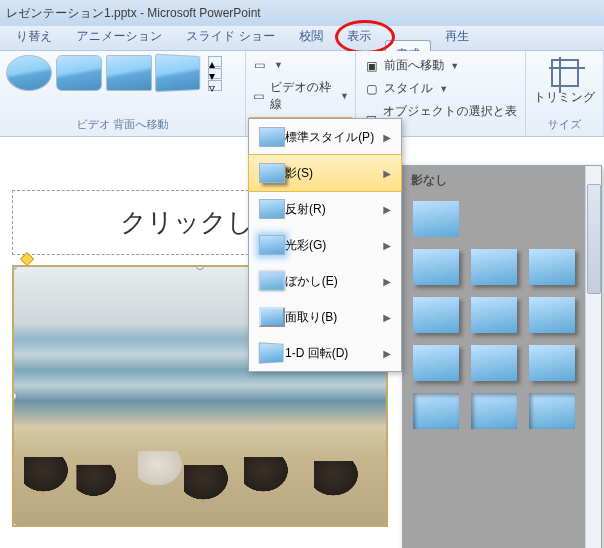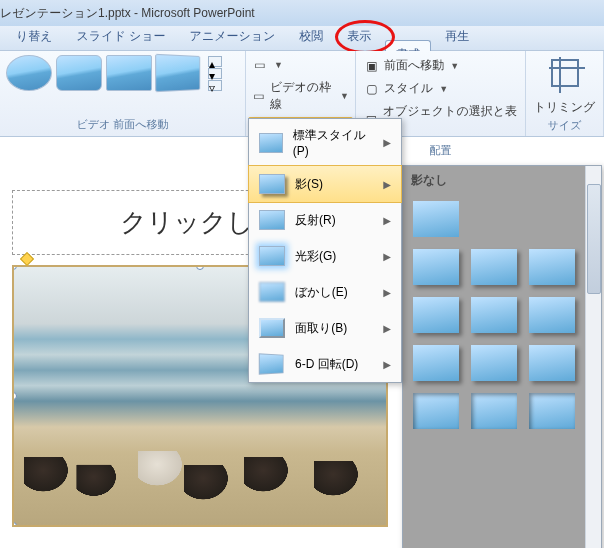--- a/index.html
+++ b/index.html
@@ -1,36 +1,36 @@
 <!DOCTYPE html>
 <html><head>
 <meta charset="utf-8">
 <style>
 *{box-sizing:border-box;margin:0;padding:0;font-family:"Meiryo UI","MS PGothic",sans-serif;font-size:12px}
 body{width:604px;height:548px;overflow:hidden;background:#fff;position:relative}
 .title-bar{height:26px;background:linear-gradient(#d6e5f5,#c1d8f0);display:flex;align-items:center}
-.title-text{color:#3b3b3b}
+.title-text{padding-left:6px;color:#3b3b3b}
 .contextual-tab{position:absolute;right:90px;top:0;height:26px;background:linear-gradient(#6f9ad3,#4f7fc7);color:#fff;padding:4px 18px;border-radius:3px 3px 0 0}
 .menu-bar{height:25px;background:linear-gradient(#e8f0fa,#d5e3f3);display:flex;align-items:flex-end;gap:4px;padding:0 6px;border-bottom:1px solid #b6c8dd}
 .menu-item{padding:5px 10px;color:#3a5a8a;cursor:pointer}
 .menu-item.active{background:#f6fafe;border:1px solid #8fa9c9;border-bottom:none;border-radius:3px 3px 0 0;position:relative;top:18px}
 .red-circle{position:absolute;border:3px solid #e81313;border-radius:50%;pointer-events:none}
 .ribbon{height:86px;background:linear-gradient(#f6fafe,#e7eef8);display:flex;border-bottom:1px solid #b6c8dd;position:relative}
 .ribbon-group{border-right:1px solid #c9d7e8;padding:4px 6px;display:flex;flex-direction:column;justify-content:space-between;height:100%}
 .group-label{text-align:center;color:#5a7aa0;font-size:11px;padding-top:2px}
 .styles-strip{display:flex;gap:4px;align-items:center}
 .style-thumb{width:46px;height:36px;background:linear-gradient(170deg,#bfe2ff 0%,#8fcff6 45%,#5fa9d8 55%,#4a8fc2 100%);border:1px solid #a9bed6;border-radius:2px}
 .style-thumb.oval{border-radius:50%}
 .style-thumb.round{border-radius:6px}
 .ribbon-buttons{display:flex;flex-direction:column;gap:2px;padding:2px 0}
 .ribbon-btn{display:flex;align-items:center;gap:4px;padding:2px 4px;color:#3b3b3b;cursor:pointer}
 .small-icon{width:16px;height:16px;display:inline-flex;align-items:center;justify-content:center}
 .dd{color:#555;font-size:9px;margin-left:2px}
 .dropdown-menu{position:absolute;left:248px;top:118px;width:154px;background:#fafafa;border:1px solid #9aa8b8;box-shadow:2px 2px 6px rgba(0,0,0,.25);z-index:10}
-.dd-item{display:flex;align-items:center;gap:10px;padding:8px 10px;cursor:pointer}
+.dd-item{display:flex;align-items:center;padding:8px 10px;cursor:pointer}
 .dd-item:hover,.dd-item.hovered{background:linear-gradient(#fff0c1,#ffe08a);border:1px solid #e6b84d;margin:-1px}
 .dd-thumb{width:26px;height:20px;background:linear-gradient(170deg,#bfe2ff,#5fa9d8);border:1px solid #9db4cc}
 .dd-arrow{margin-left:auto;color:#666;font-size:10px}
 .shadow-panel{position:absolute;left:402px;top:165px;width:200px;height:436px;background:#a3a3a3;border:1px solid #9aa8b8;box-shadow:2px 2px 6px rgba(0,0,0,.25);z-index:9;overflow:hidden}
 .panel-section-label{padding:6px 8px;color:#4a4a4a;font-weight:bold}
 .panel-grid{display:flex;flex-wrap:wrap;gap:12px;padding:6px 10px}
 .panel-thumb{width:46px;height:36px;background:linear-gradient(170deg,#bfe2ff,#5fa9d8);cursor:pointer}
 .panel-thumb.shadow1{box-shadow:3px 3px 4px rgba(0,0,0,.35)}
 .scrollbar{position:absolute;right:0;top:0;width:16px;height:100%;background:#eef1f5;border-left:1px solid #cdd5df}
 .scroll-thumb{position:absolute;top:18px;width:14px;left:1px;height:110px;background:linear-gradient(#dfe7f0,#c2cedd);border:1px solid #9fb0c4;border-radius:2px}
@@ -53,43 +53,43 @@
 </style>
 </head>
 <body>
 
 <div class="title-bar">
   <span class="title-text">レゼンテーション1.pptx - Microsoft PowerPoint</span>
 </div>
 
 <div class="menu-bar">
   <div class="menu-item">り替え</div>
+  <div class="menu-item">アニメーション</div>
   <div class="menu-item">スライド ショー</div>
-  <div class="menu-item">アニメーション</div>
   <div class="menu-item">校閲</div>
   <div class="menu-item">表示</div>
   <div class="menu-item active">書式</div>
   <div class="menu-item">再生</div>
 </div>
 <div class="red-circle" style="left:335px;top:20px;width:60px;height:34px"></div>
 
 <div class="ribbon">
   <div class="ribbon-group" style="width:246px">
     <div class="styles-strip">
       <div class="style-thumb oval"></div>
       <div class="style-thumb round"></div>
       <div class="style-thumb"></div>
       <div class="style-thumb" style="transform:perspective(80px) rotateY(12deg)"></div>
       <div style="display:flex;flex-direction:column;gap:1px;margin-left:2px">
         <div style="width:14px;height:11px;border:1px solid #9db4cc;background:#eef4fa">▴</div>
         <div style="width:14px;height:11px;border:1px solid #9db4cc;background:#eef4fa">▾</div>
         <div style="width:14px;height:11px;border:1px solid #9db4cc;background:#eef4fa">▿</div>
       </div>
     </div>
-    <div class="group-label">ビデオ 前面へ移動</div>
+    <div class="group-label">ビデオ 背面へ移動</div>
   </div>
 
   <div class="ribbon-group" style="width:110px;padding:2px 2px 0 2px">
     <div class="ribbon-buttons">
       <div class="ribbon-btn">
         <span class="small-icon">▭</span>
           <span class="dd">▼</span>
       </div>
       <div class="ribbon-btn">
         <span class="small-icon">▭</span>
@@ -115,25 +115,24 @@
       <div class="ribbon-btn">
         <span class="small-icon">▢</span>
         <span>スタイル</span>
           <span class="dd">▼</span>
       </div>
       <div class="ribbon-btn">
         <span class="small-icon">▤</span>
         <span>オブジェクトの選択と表示</span>
       </div>
     </div>
-    <div class="group-label">配置</div>
   </div>
 
   <div class="ribbon-group" style="flex:1;align-items:center">
-    <div style="display:flex;flex-direction:column;align-items:flex-end;gap:12px;padding-top:4px">
+    <div style="display:flex;flex-direction:column;align-items:flex-end;gap:2px;padding-top:4px">
       <span class="crop-icon"></span>
       <span style="color:#3b3b3b">トリミング</span>
     </div>
     <div class="group-label">サイズ</div>
   </div>
 </div>
 
 <div class="slide-area">
   <div class="slide-title-box">クリックして</div>
   <div class="video-frame">
@@ -180,21 +179,21 @@
     <span>ぼかし(E)</span>
     <span class="dd-arrow">▶</span>
   </div>
   <div class="dd-item">
     <div class="dd-thumb" style="border:2px outset #cfe3f5"></div>
     <span>面取り(B)</span>
     <span class="dd-arrow">▶</span>
   </div>
   <div class="dd-item">
     <div class="dd-thumb" style="transform:perspective(60px) rotateY(18deg)"></div>
-    <span>6-D 回転(D)</span>
+    <span>1-D 回転(D)</span>
     <span class="dd-arrow">▶</span>
   </div>
 </div>
 <div class="red-circle" style="left:252px;top:180px;width:146px;height:38px;border-radius:19px"></div>
 
 <div class="shadow-panel">
   <div class="panel-section-label">影なし</div>
   <div class="panel-grid">
     <div class="panel-thumb"></div>
   </div>

